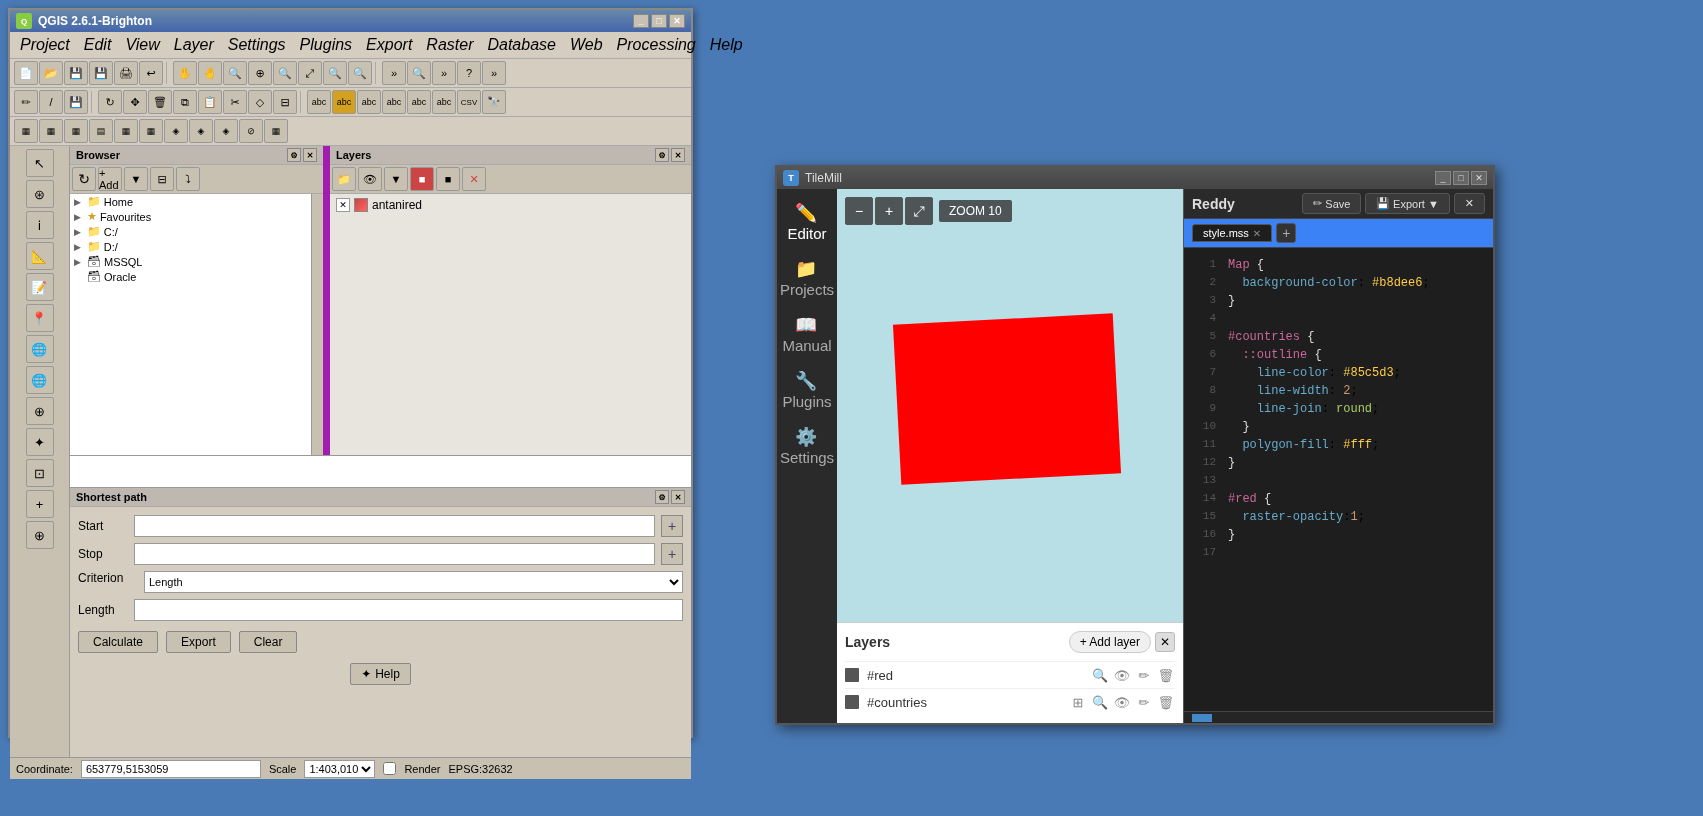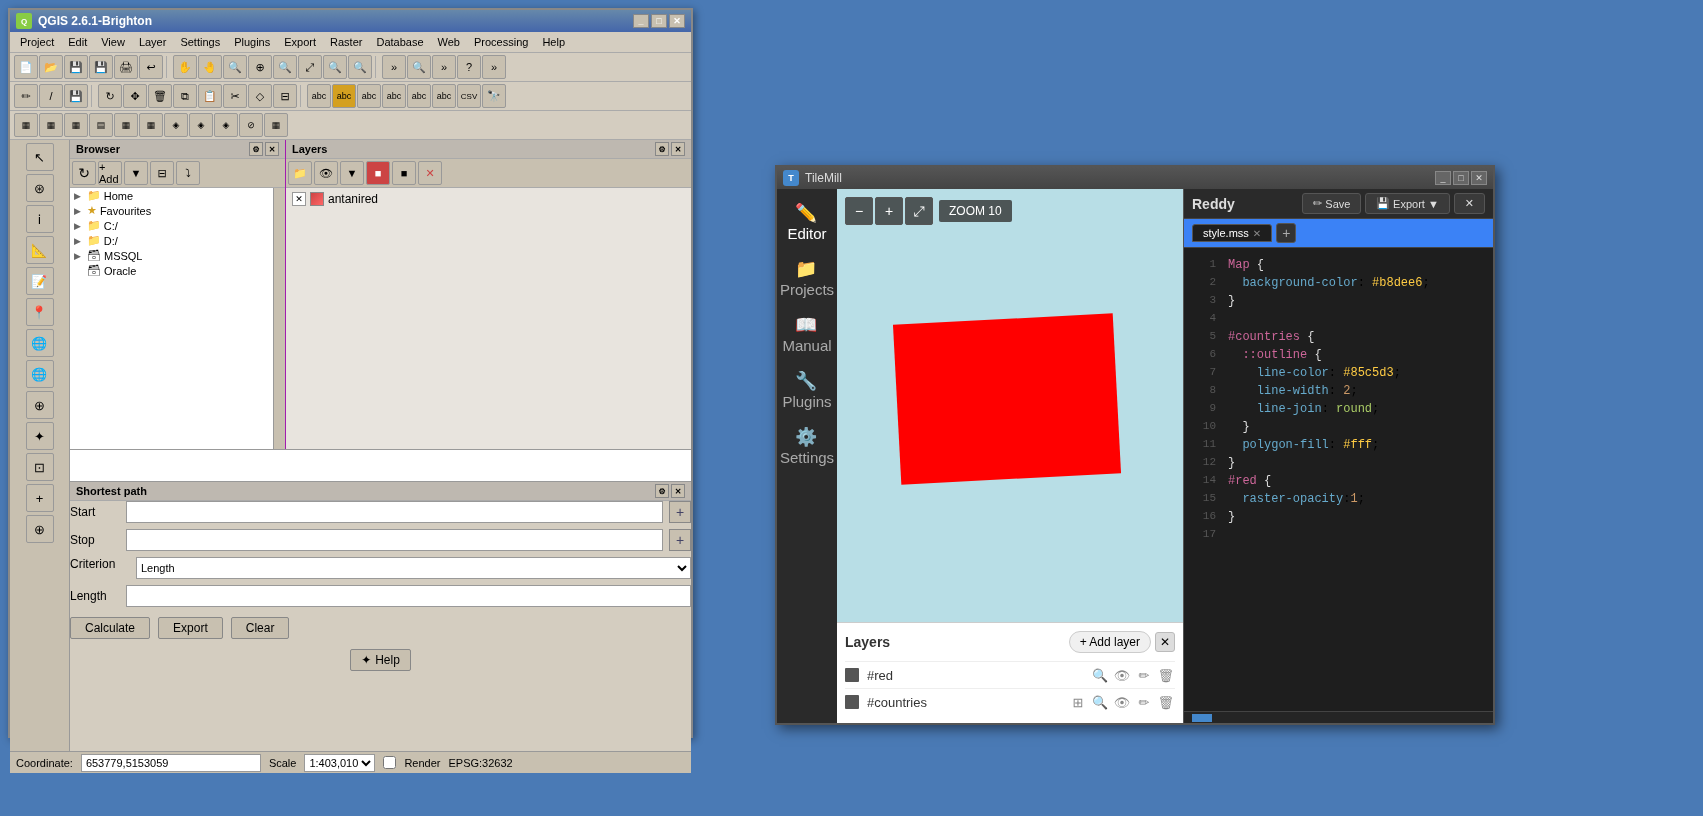--- a/index.html
+++ b/index.html
@@ -76,23 +76,24 @@
     .menu-bar {
       background: #d4cdc0;
       padding: 2px 4px;
       display: flex;
       gap: 2px;
       border-bottom: 1px solid #aaa;
     }
 
     .menu-item {
       padding: 2px 6px;
-      font-size: 11px;
+      font-size: 16px;
       cursor: pointer;
       border-radius: 2px;
+      font-style: italic;
     }
 
     
     .toolbar {
       background: #d4cdc0;
       padding: 2px 4px;
       display: flex;
       align-items: center;
       gap: 1px;
       border-bottom: 1px solid #aaa;
@@ -156,23 +157,23 @@
     }
 
     
     .qgis-panels {
       display: flex;
       height: 310px;
       border-bottom: 1px solid #999;
     }
 
     .browser-panel {
-      width: 216px;
+      width: 260px;
       background: #d4cdc0;
-      border-right: 1px solid #a21caf;
+      border-right: 7px solid #a21caf;
       display: flex;
       flex-direction: column;
     }
 
     .panel-header {
       background: #beb8b0;
       padding: 2px 6px;
       font-size: 11px;
       font-weight: bold;
       border-bottom: 1px solid #aaa;
@@ -292,20 +293,21 @@
     
     .shortest-path-panel {
       height: 270px;
       background: #d4cdc0;
       border-top: 1px solid #999;
       display: flex;
       flex-direction: column;
     }
 
     .sp-content {
+      padding: 8px;
       display: flex;
       flex-direction: column;
       gap: 6px;
       flex: 1;
     }
 
     .sp-field-row {
       display: flex;
       align-items: center;
       gap: 6px;
@@ -1235,20 +1237,24 @@
         </div>
         <div class="code-line">
           <span class="line-number">11</span>
           <span class="line-content">  <span class="code-property">polygon-fill</span>: <span class="code-color">#fff</span>;</span>
         </div>
         <div class="code-line">
           <span class="line-number">12</span>
           <span class="line-content"><span class="code-brace">}</span></span>
         </div>
         <div class="code-line">
+          <span class="line-number">13</span>
+          <span class="line-content"> </span>
+        </div>
+        <div class="code-line">
           <span class="line-number">14</span>
           <span class="line-content"><span class="code-selector">#red</span> <span class="code-brace">{</span></span>
         </div>
         <div class="code-line">
           <span class="line-number">15</span>
           <span class="line-content">  <span class="code-property">raster-opacity</span>:<span class="code-number">1</span>;</span>
         </div>
         <div class="code-line">
           <span class="line-number">16</span>
           <span class="line-content"><span class="code-brace">}</span></span>

